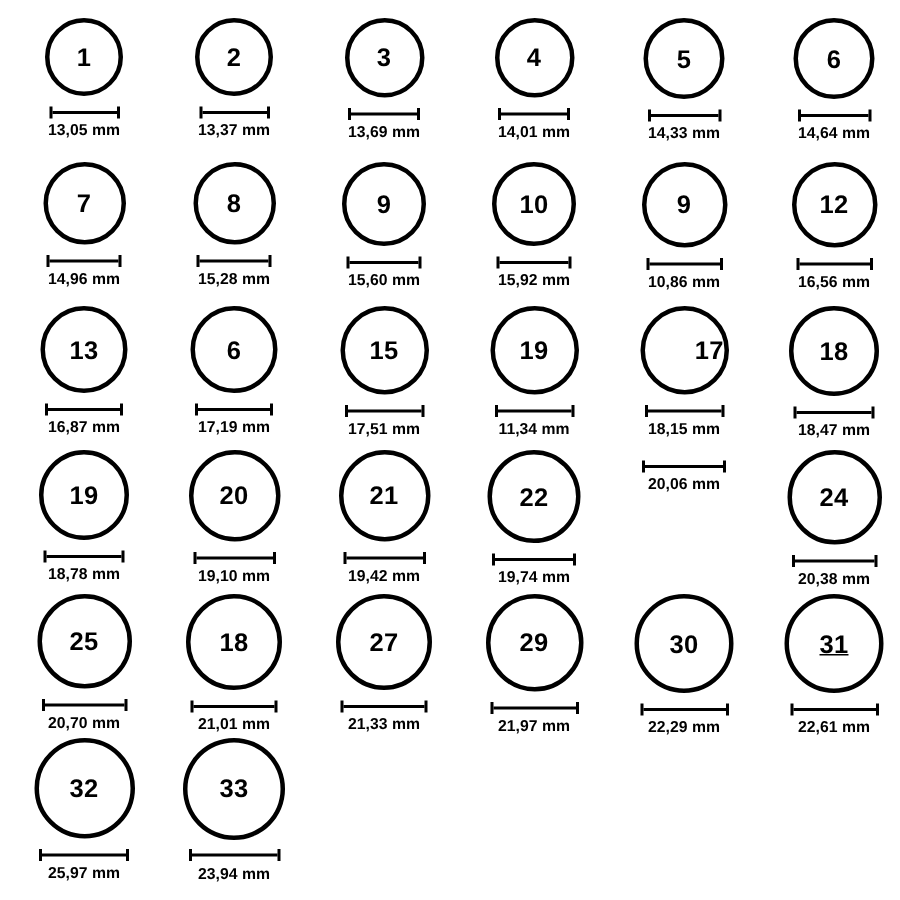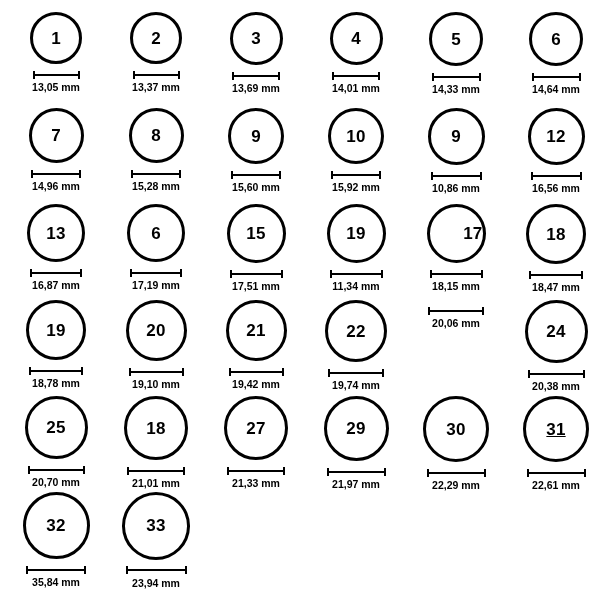--- a/index.html
+++ b/index.html
@@ -360,21 +360,21 @@
         </div>
         <div class="ring-label">22,61 mm</div>
       </div>
       <div class="ring-cell">
         <div class="ring-circle" style="width: 67px; height: 67px;">
           <span class="ring-number">32</span>
         </div>
         <div class="ring-measure">
           <div class="measure-bar" style="width: 60px;"></div>
         </div>
-        <div class="ring-label">35,84 mm</div>
+        <div class="ring-label">25,97 mm</div>
       </div>
       <div class="ring-cell">
         <div class="ring-circle" style="width: 68px; height: 68px;">
           <span class="ring-number">33</span>
         </div>
         <div class="ring-measure">
           <div class="measure-bar" style="width: 61px;"></div>
         </div>
         <div class="ring-label">23,94 mm</div>
       </div>

